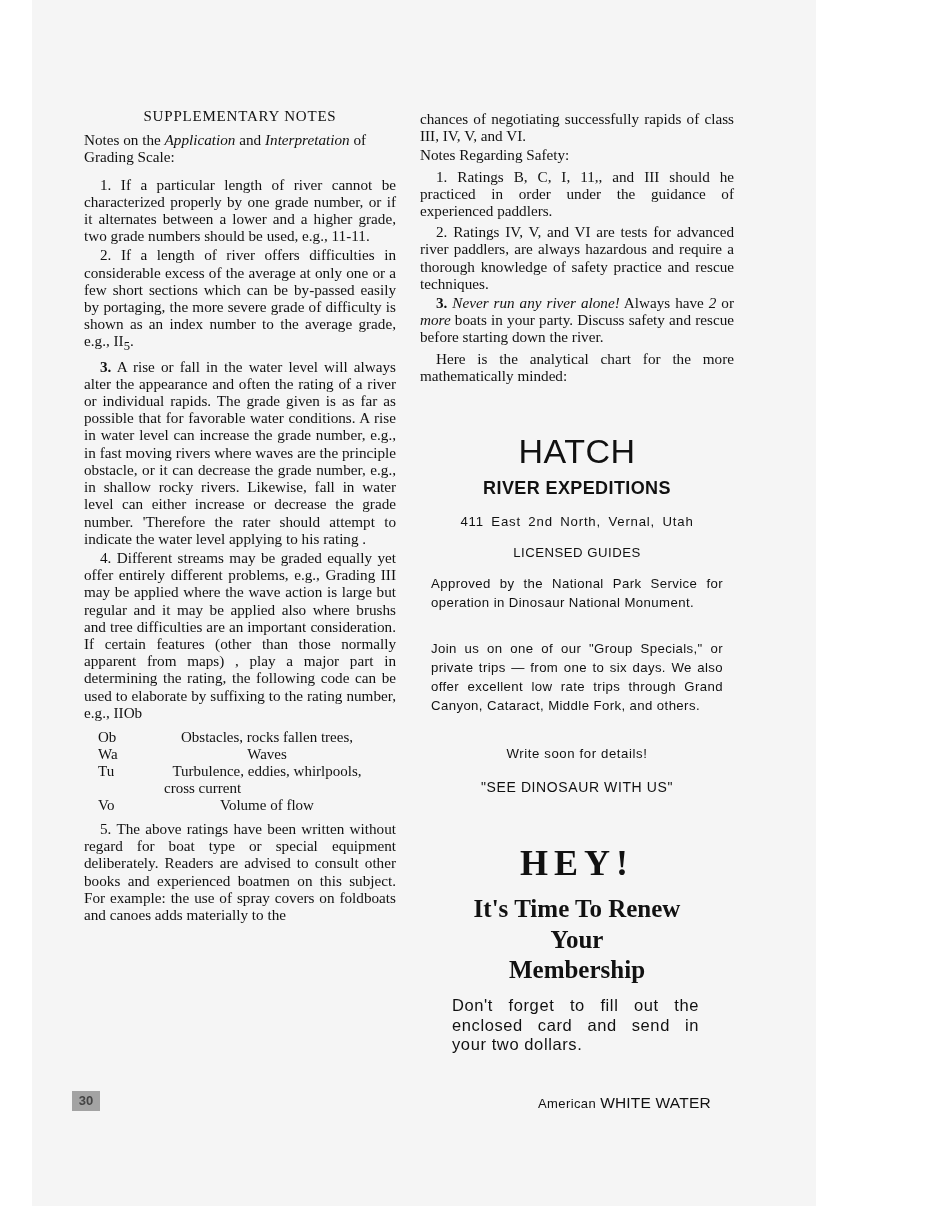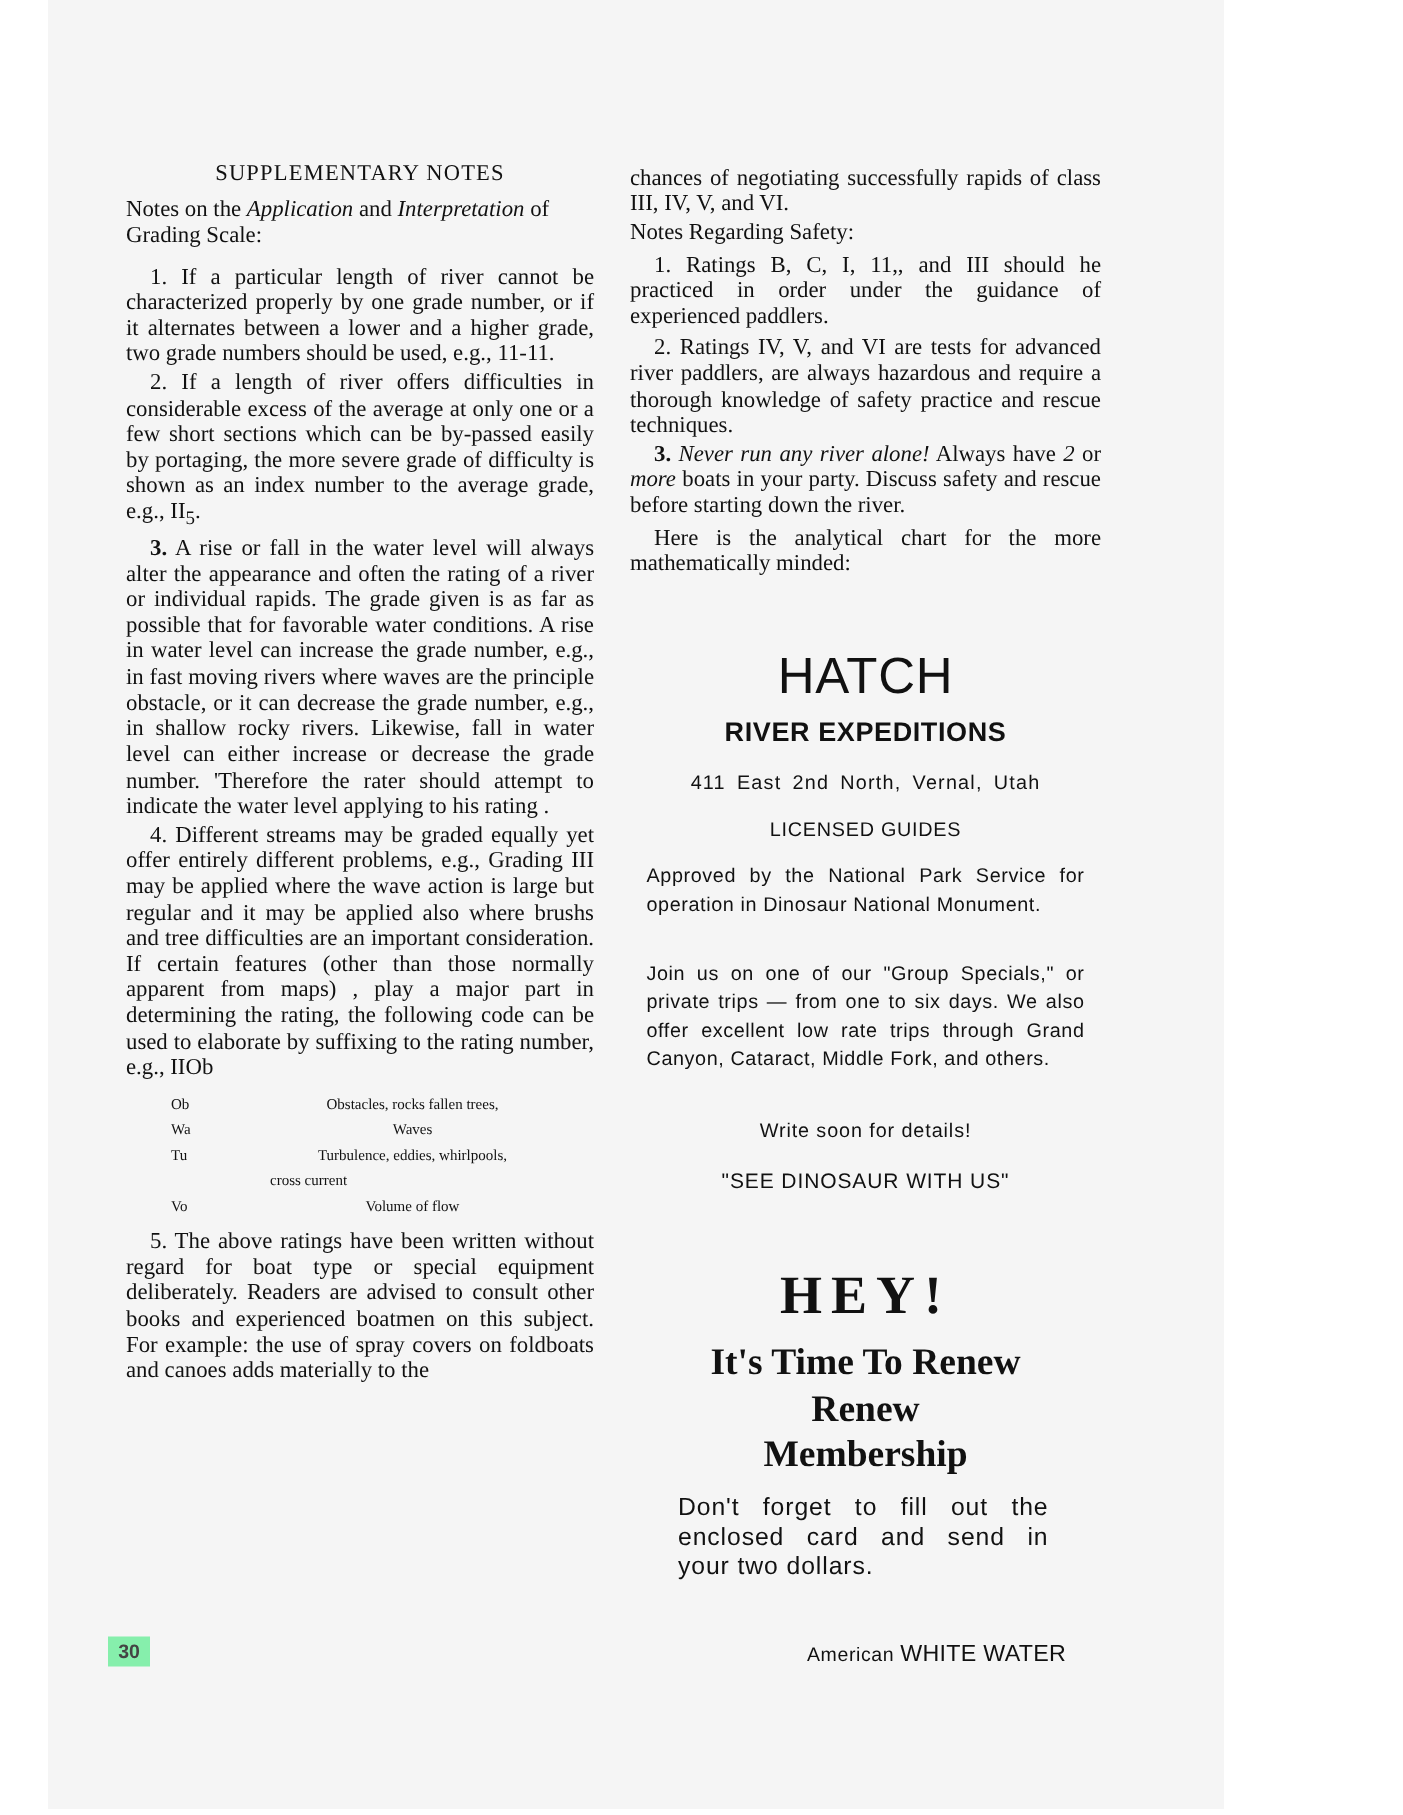--- a/index.html
+++ b/index.html
@@ -7,21 +7,21 @@
   .page { position:absolute; left:32px; top:0; width:784px; height:1206px; background:#f5f5f5; }
   .serif { font-family:"Liberation Serif", "DejaVu Serif", serif; color:#111; }
   .sans { font-family:"Liberation Sans", "DejaVu Sans", sans-serif; color:#111; }
 
   .col-left { position:absolute; left:84px; top:108px; width:312px; font-size:15.2px; line-height:17.2px; }
   .col-right { position:absolute; left:420px; top:110px; width:314px; font-size:15.2px; line-height:17.2px; }
 
   .heading { text-align:center; font-size:15px; letter-spacing:0.8px; margin:0 0 6px 0; }
   .intro { margin:0 0 10px 0; }
   p.j { margin:0 0 2px 0; text-align:justify; text-indent:16px; hyphens:none; }
-  .codes { margin:8px 0 6px 30px; font-size:10px; line-height:17px; }
+  .codes { margin:8px 0 6px 14px; font-size:15px; line-height:17px; }
   .code-row { display:flex; }
   .code-key { width:40px; flex:none; }
   .code-desc { flex:1;text-align:center; }
   .code-cont { padding-left:66px; }
   .safety-title { margin:2px 0 4px 0; }
 
   .ad { position:absolute; left:420px; width:314px; text-align:center; }
   .hatch { top:432px; font-size:34px; font-weight:normal; letter-spacing:0.5px; }
   .river-exp { top:478px; font-size:18px; font-weight:bold; letter-spacing:0.4px; }
   .address { top:514px; font-size:13.2px; letter-spacing:0.8px; word-spacing:3px;text-align:center; }
@@ -29,21 +29,21 @@
   .ad-para { position:absolute; left:431px; width:292px; font-size:13.2px; line-height:19px; text-align:justify; letter-spacing:0.4px; }
   .approved { top:574px; }
   .join { top:639px; }
   .write { top:746px; font-size:13.2px; letter-spacing:0.6px; }
   .see { top:779px; font-size:14px; letter-spacing:0.6px; }
 
   .hey { top:842px; font-size:36px; font-weight:bold; letter-spacing:6px;font-family:Liberation Serif, serif; }
   .renew { top:894px; font-size:25px; line-height:30.5px; font-weight:bold; }
   .dont { position:absolute; left:452px; width:247px; top:996px; font-size:16.5px; line-height:19.5px; text-align:justify; letter-spacing:0.6px; }
 
-  .page-num { position:absolute; left:72px; top:1091px; width:28px; height:20px; background:#86efac; color:#444; font-size:13px; font-weight:bold; line-height:20px; text-align:center; }
+  .page-num { position:absolute; left:72px; top:1091px; width:28px; height:20px; background:#a3a3a3; color:#444; font-size:13px; font-weight:bold; line-height:20px; text-align:center; }
   .footer { position:absolute; left:538px; top:1094px; font-size:13px; letter-spacing:0.4px; }
   .footer .big { font-size:15.5px; letter-spacing:0.2px; }
 </style>
 </head>
 <body>
 
 <div class="page"></div>
 
 <div class="col-left serif">
   <div class="heading">SUPPLEMENTARY NOTES</div>
@@ -91,19 +91,19 @@
 <div class="ad address sans">411 East 2nd North, Vernal, Utah</div>
 <div class="ad licensed sans">LICENSED GUIDES</div>
 <div class="ad-para approved sans">Approved by the National Park Service for operation in Dinosaur National Monument.</div>
 <div class="ad-para join sans">Join us on one of our "Group Specials," or private trips — from one to six days. We also offer excellent low rate trips through Grand Canyon, Cataract, Middle Fork, and others.</div>
 <div class="ad write sans">Write soon for details!</div>
 <div class="ad see sans">"SEE DINOSAUR WITH US"</div>
 
 <div class="ad hey sans">HEY!</div>
 <div class="ad renew serif">
   <div>It's Time To Renew</div>
-  <div>Renew</div>
+  <div>Your</div>
   <div>Membership</div>
 </div>
 <div class="dont sans">Don't forget to fill out the enclosed card and send in your two dollars.</div>
 
 <div class="page-num sans">30</div>
 <div class="footer sans"><span>American</span> <span class="big">WHITE WATER</span></div>
 
 </body></html>

